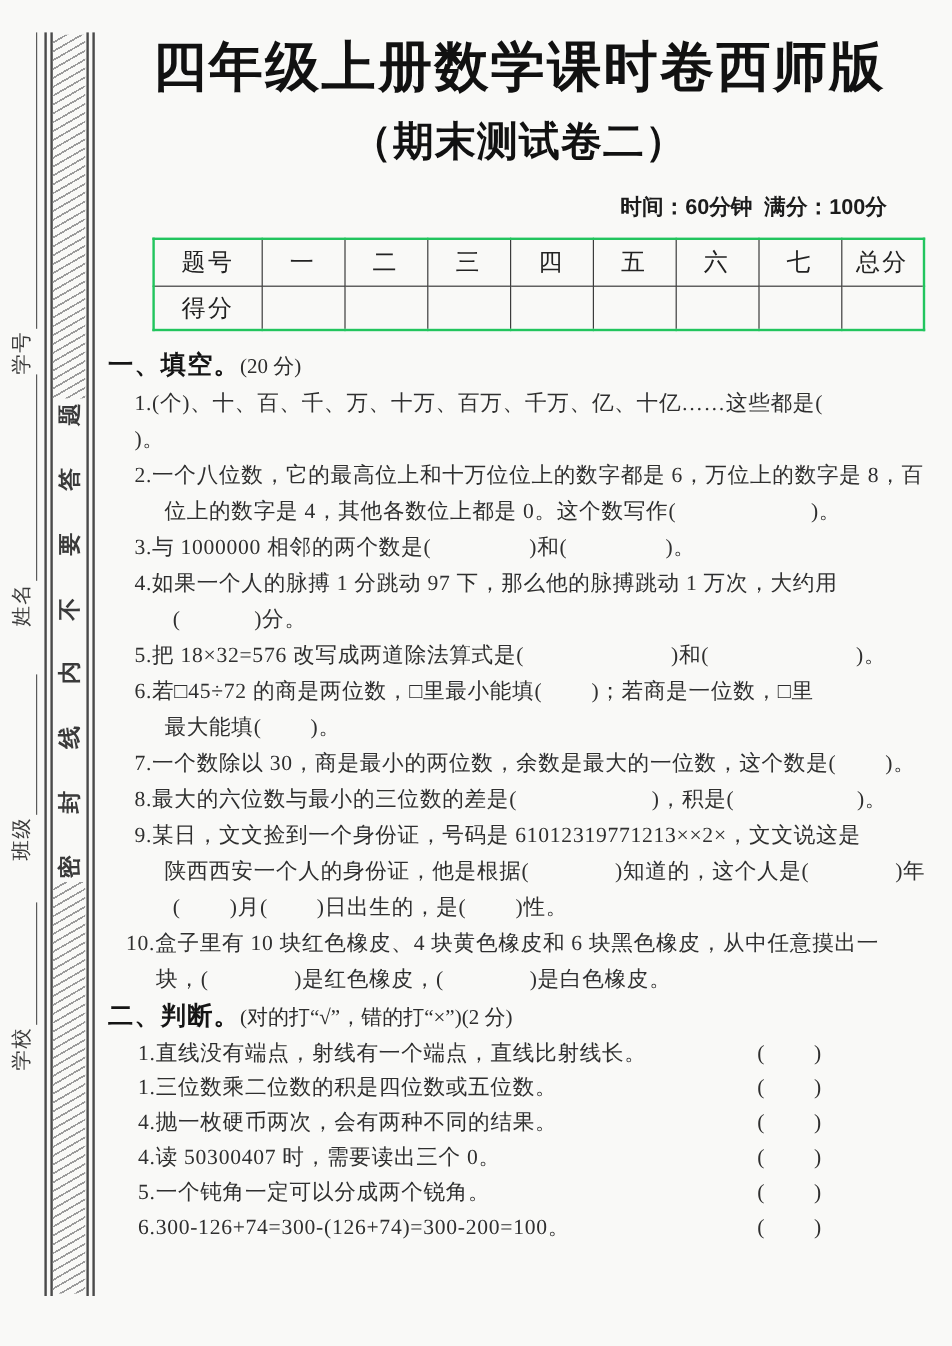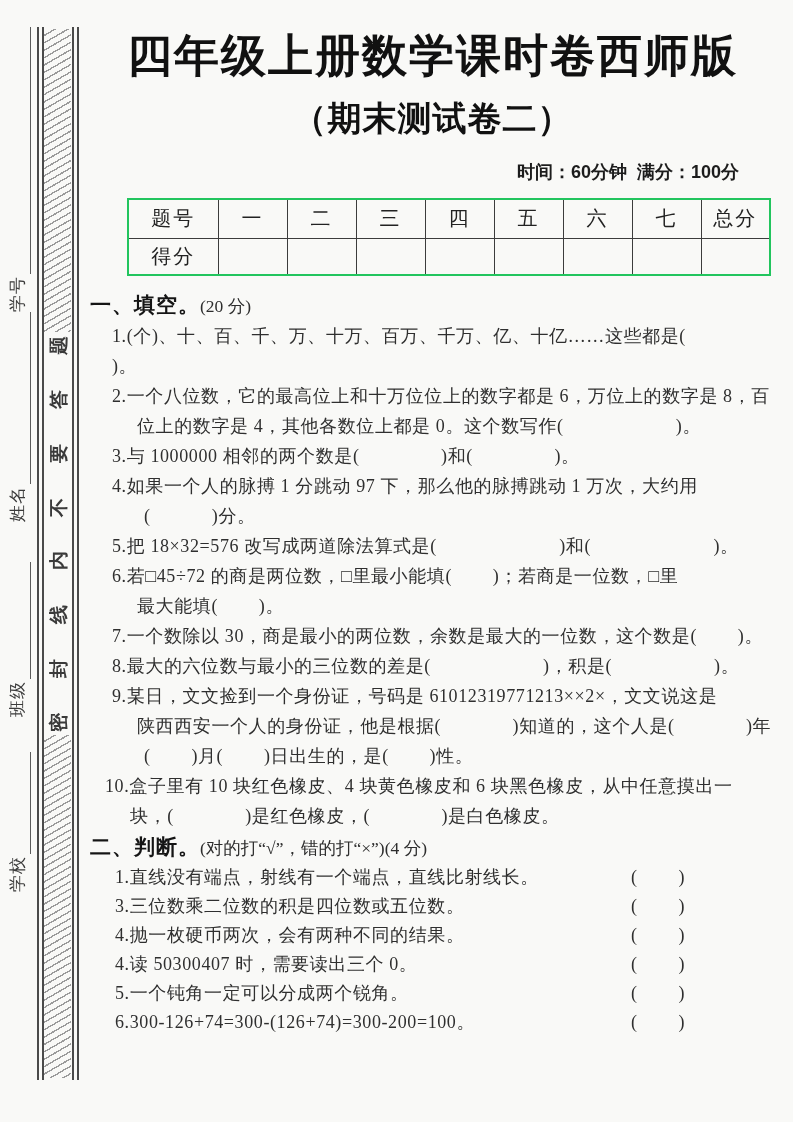--- a/index.html
+++ b/index.html
@@ -191,28 +191,28 @@
     <div class="ln q">6.若□45÷72 的商是两位数，□里最小能填(        )；若商是一位数，□里</div>
     <div class="ln c">最大能填(        )。</div>
     <div class="ln q">7.一个数除以 30，商是最小的两位数，余数是最大的一位数，这个数是(        )。</div>
     <div class="ln q">8.最大的六位数与最小的三位数的差是(                      )，积是(                    )。</div>
     <div class="ln q">9.某日，文文捡到一个身份证，号码是 61012319771213××2×，文文说这是</div>
     <div class="ln c">陕西西安一个人的身份证，他是根据(              )知道的，这个人是(              )年</div>
     <div class="ln c2">(        )月(        )日出生的，是(        )性。</div>
     <div class="ln q10">10.盒子里有 10 块红色橡皮、4 块黄色橡皮和 6 块黑色橡皮，从中任意摸出一</div>
     <div class="ln c10">块，(              )是红色橡皮，(              )是白色橡皮。</div>
 
-    <div class="s-head s2"><span class="sh">二、判断。</span><span class="sp">(对的打“√”，错的打“×”)(4 分)</span></div>
+    <div class="s-head s2"><span class="sh">二、判断。</span><span class="sp">(对的打“√”，错的打“×”)(2 分)</span></div>
 
     <div class="jln">
       <span class="jt">1.直线没有端点，射线有一个端点，直线比射线长。</span>
       <span class="jb">(        )</span>
     </div>
     <div class="jln">
-      <span class="jt">3.三位数乘二位数的积是四位数或五位数。</span>
+      <span class="jt">1.三位数乘二位数的积是四位数或五位数。</span>
       <span class="jb">(        )</span>
     </div>
     <div class="jln">
       <span class="jt">4.抛一枚硬币两次，会有两种不同的结果。</span>
       <span class="jb">(        )</span>
     </div>
     <div class="jln">
       <span class="jt">4.读 50300407 时，需要读出三个 0。</span>
       <span class="jb">(        )</span>
     </div>

